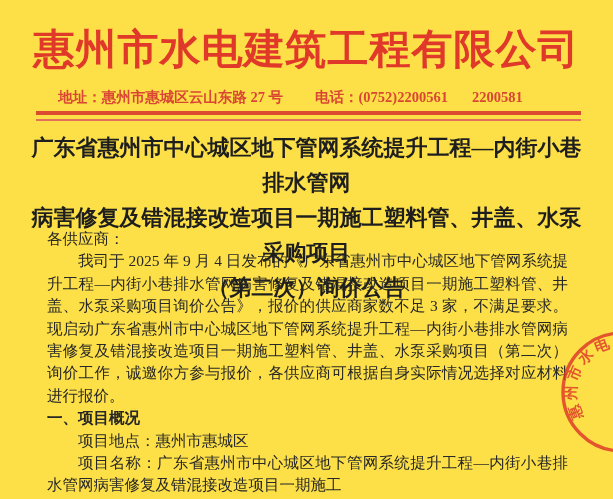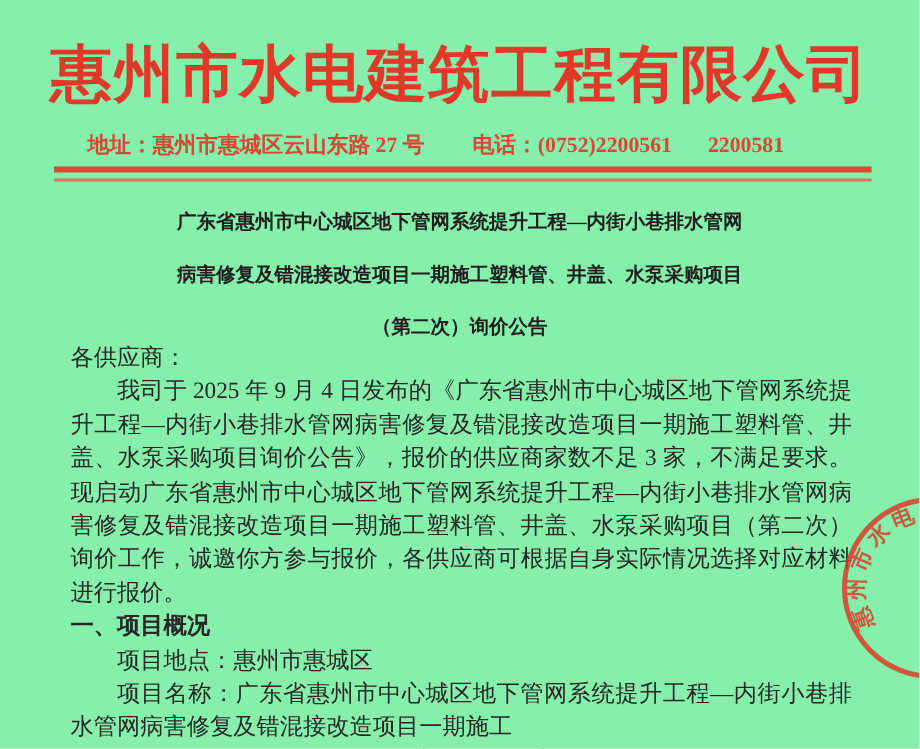--- a/index.html
+++ b/index.html
@@ -1,21 +1,21 @@
 <!DOCTYPE html>
 <html><head>
 <meta charset="utf-8">
 <style>
   html, body { margin: 0; padding: 0; background: #e8e8e8; }
   .page {
     position: relative;
     width: 613px;
     height: 499px;
     margin: 0 auto;
-    background: #86efac;
+    background: #fde047;
     overflow: hidden;
     font-family: "Liberation Serif", "DejaVu Serif", serif;
     color: #262626;
   }
   
   .company {
     position: absolute;
     top: 20px; left: 0;
     width: 100%;
     margin: 0;
@@ -53,21 +53,21 @@
     top: 119px; left: 36px;
     width: 545px; height: 1.6px;
     background: #e2705a;
   }
   
   .doc-title {
     position: absolute;
     top: 130px; left: 30px;
     width: 553px;
     text-align: center;
-    font-size: 13px;
+    font-size: 22px;
     line-height: 35px;
     font-weight: bold;
     color: #1e1e1e;
   }
   
   .body {
     position: absolute;
     top: 228px; left: 47px;
     width: 521px;
     font-size: 15.5px;

